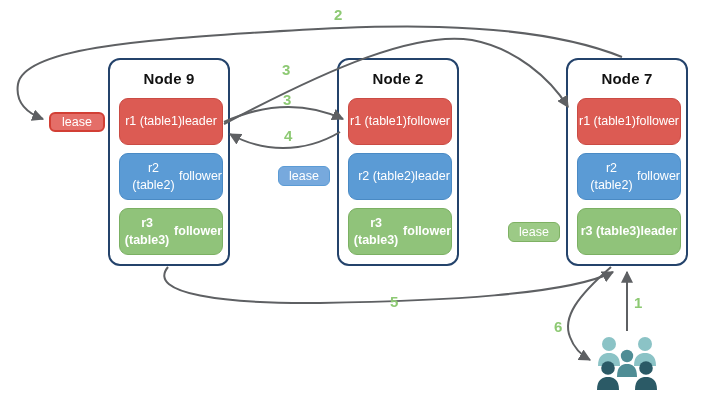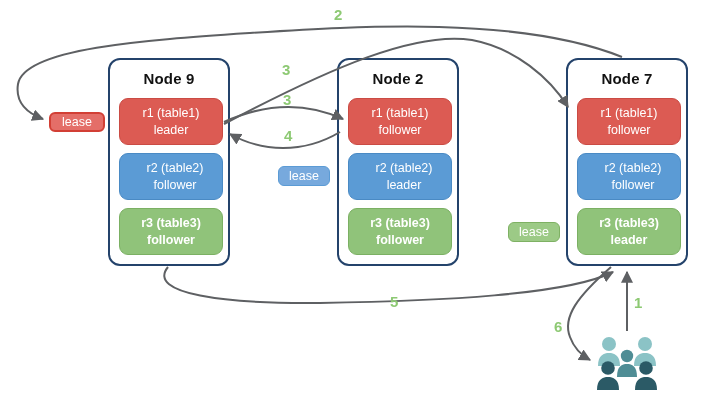--- a/index.html
+++ b/index.html
@@ -13,21 +13,21 @@
     border:2px solid #24436b;border-radius:12px;box-sizing:border-box;z-index:1;
   }
   .node1{left:108px}.node2{left:337px}.node3{left:566px}
   .node-title{
     text-align:center;margin-top:10px;font-weight:bold;font-size:15px;color:#121212;
     letter-spacing:.2px;
   }
   .range{
     position:absolute;left:9px;width:104px;height:47px;border-radius:9px;
     color:#ffffff;font-size:12.5px;line-height:1.3;box-sizing:border-box;
-    display:flex;flex-direction:column;align-items:center;justify-content:center;text-align:center;
+    display:flex;flex-direction:row;align-items:center;justify-content:center;text-align:center;
   }
   .pos-r1{top:38px}.pos-r2{top:93px}.pos-r3{top:148px}
   .range.red{background:#dc5b53;border:1.5px solid #ca4b44;}
   .range.blue{background:#5b9bd5;border:1.5px solid #4a8ac4;padding-left:8px;}
   .range.green{background:#90c37a;border:1.5px solid #7bb063;font-weight:bold;}
   .lease{
     position:absolute;height:20px;border-radius:6px;color:#ffffff;font-size:12.5px;
     display:flex;align-items:center;justify-content:center;box-sizing:border-box;z-index:2;
   }
   .lease-red{left:49px;top:112px;width:56px;background:#e46e68;border:2px solid #d23f35;}

